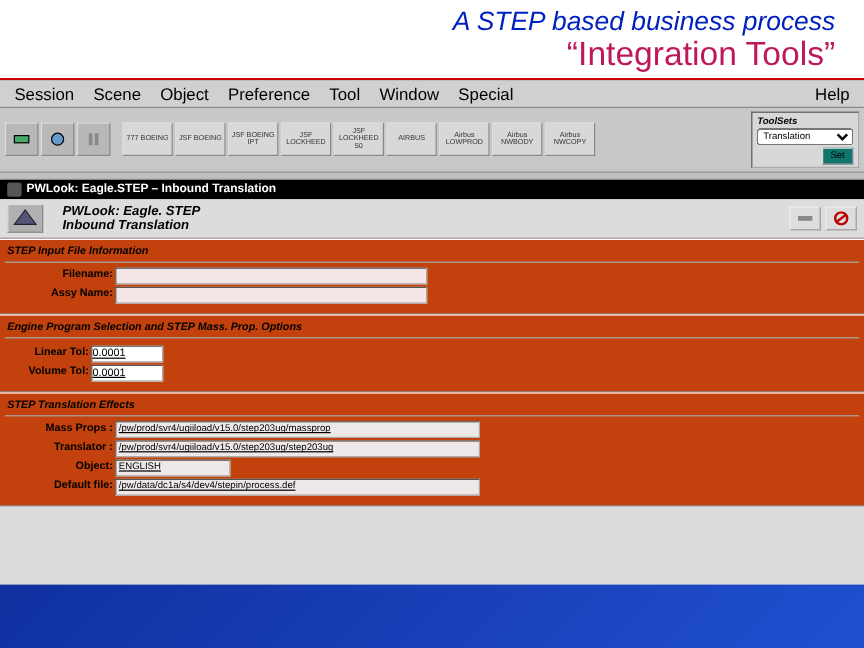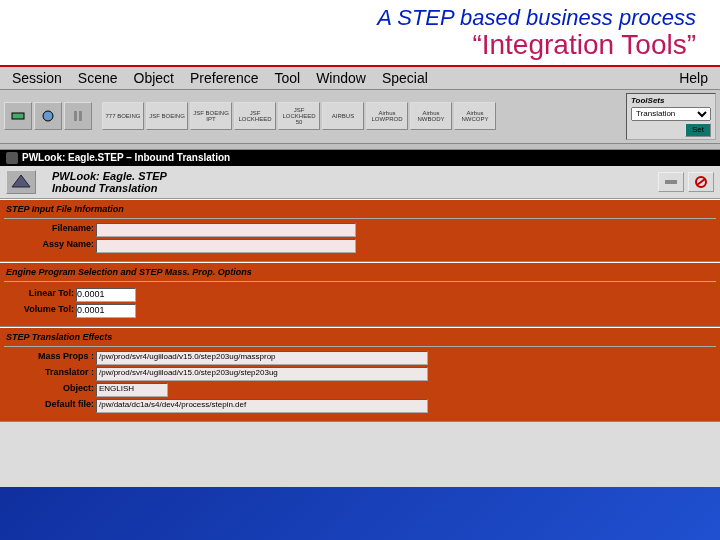--- a/index.html
+++ b/index.html
@@ -23,24 +23,24 @@
   .black-bar .left-cap { width: 12px; height: 12px; background: #555; border-radius: 2px; }
   .sub-header { background: #dcdcdc; display: flex; align-items: center; padding: 4px 6px; border-bottom: 1px solid #999; gap: 16px; }
   .sub-header .icon-box { width: 30px; height: 24px; background: #b0b0b0; border: 1px outset #ddd; display:flex; align-items:center; justify-content:center; }
   .sub-header .title-text { font-weight: bold; font-style: italic; font-size: 11px; line-height: 1.1; }
   .sub-header .right-icons { margin-left: auto; display: flex; gap: 4px; }
   .sub-header .right-icons .ic { width: 26px; height: 20px; background: #ddd; border: 1px outset #eee; display:flex; align-items:center; justify-content:center; }
   .section { background: #c2410c; border-top: 1px solid #fff; border-bottom: 1px solid #888; padding: 2px 4px 6px; }
   .section-title { font-weight: bold; font-style: italic; font-size: 9px; padding: 2px 2px 4px; border-bottom: 1px solid #aaa; margin-bottom: 4px; }
   .field-row { display: flex; align-items: flex-start; gap: 2px; margin: 2px 0; }
   .field-label { width: 90px; text-align: right; font-size: 9px; font-weight: bold; }
-  .field-input { background: #f4e6e6; border: 1px inset #aaa; height: 14px; }
+  .field-input { background: #f4e6e6; border: 1px inset #aaa; height: 14px; text-decoration: underline; }
   .field-input.short { width: 60px; background: #fff; }
   .field-input.med { width: 260px; }
-  .field-input.long { width: 332px; background: #efe8e8; font-size: 8px; padding: 0 2px; overflow: hidden; white-space: nowrap; }
+  .field-input.long { width: 304px; background: #efe8e8; font-size: 8px; padding: 0 2px; overflow: hidden; white-space: nowrap; }
   .ellipsis-btn { width: 18px; height: 14px; background: #d0d0d0; border: 1px outset #ddd; font-size: 9px; text-align:center; line-height:12px; }
   .two-col { display: flex; gap: 30px; }
   .blank-area { background: #dcdcdc; flex: 1; }
   svg { display: block; }
 </style>
 </head>
 <body>
 
 <div class="slide">
 
@@ -169,25 +169,25 @@
       <div class="field-row">
         <div class="field-label">Mass Props :</div>
         <div class="field-input long">/pw/prod/svr4/ugiiload/v15.0/step203ug/massprop</div>
       </div>
       <div class="field-row">
         <div class="field-label">Translator :</div>
         <div class="field-input long">/pw/prod/svr4/ugiiload/v15.0/step203ug/step203ug</div>
       </div>
       <div class="field-row">
         <div class="field-label">Object:</div>
-        <div class="field-input" style="width:72px;background:#efe8e8;font-size:8px;padding:0 2px;">ENGLISH</div>
+        <div class="field-input" style="width:96px;background:#efe8e8;font-size:8px;padding:0 2px;">ENGLISH</div>
       </div>
       <div class="field-row">
         <div class="field-label">Default file:</div>
-        <div class="field-input long">/pw/data/dc1a/s4/dev4/process/stepin.def</div>
+        <div class="field-input long">/pw/data/dc1a/s4/dev4/stepin/process.def</div>
       </div>
     </div>
 
     <div class="blank-area"></div>
 
   </div>
 
 </div>
 
 </body></html>

